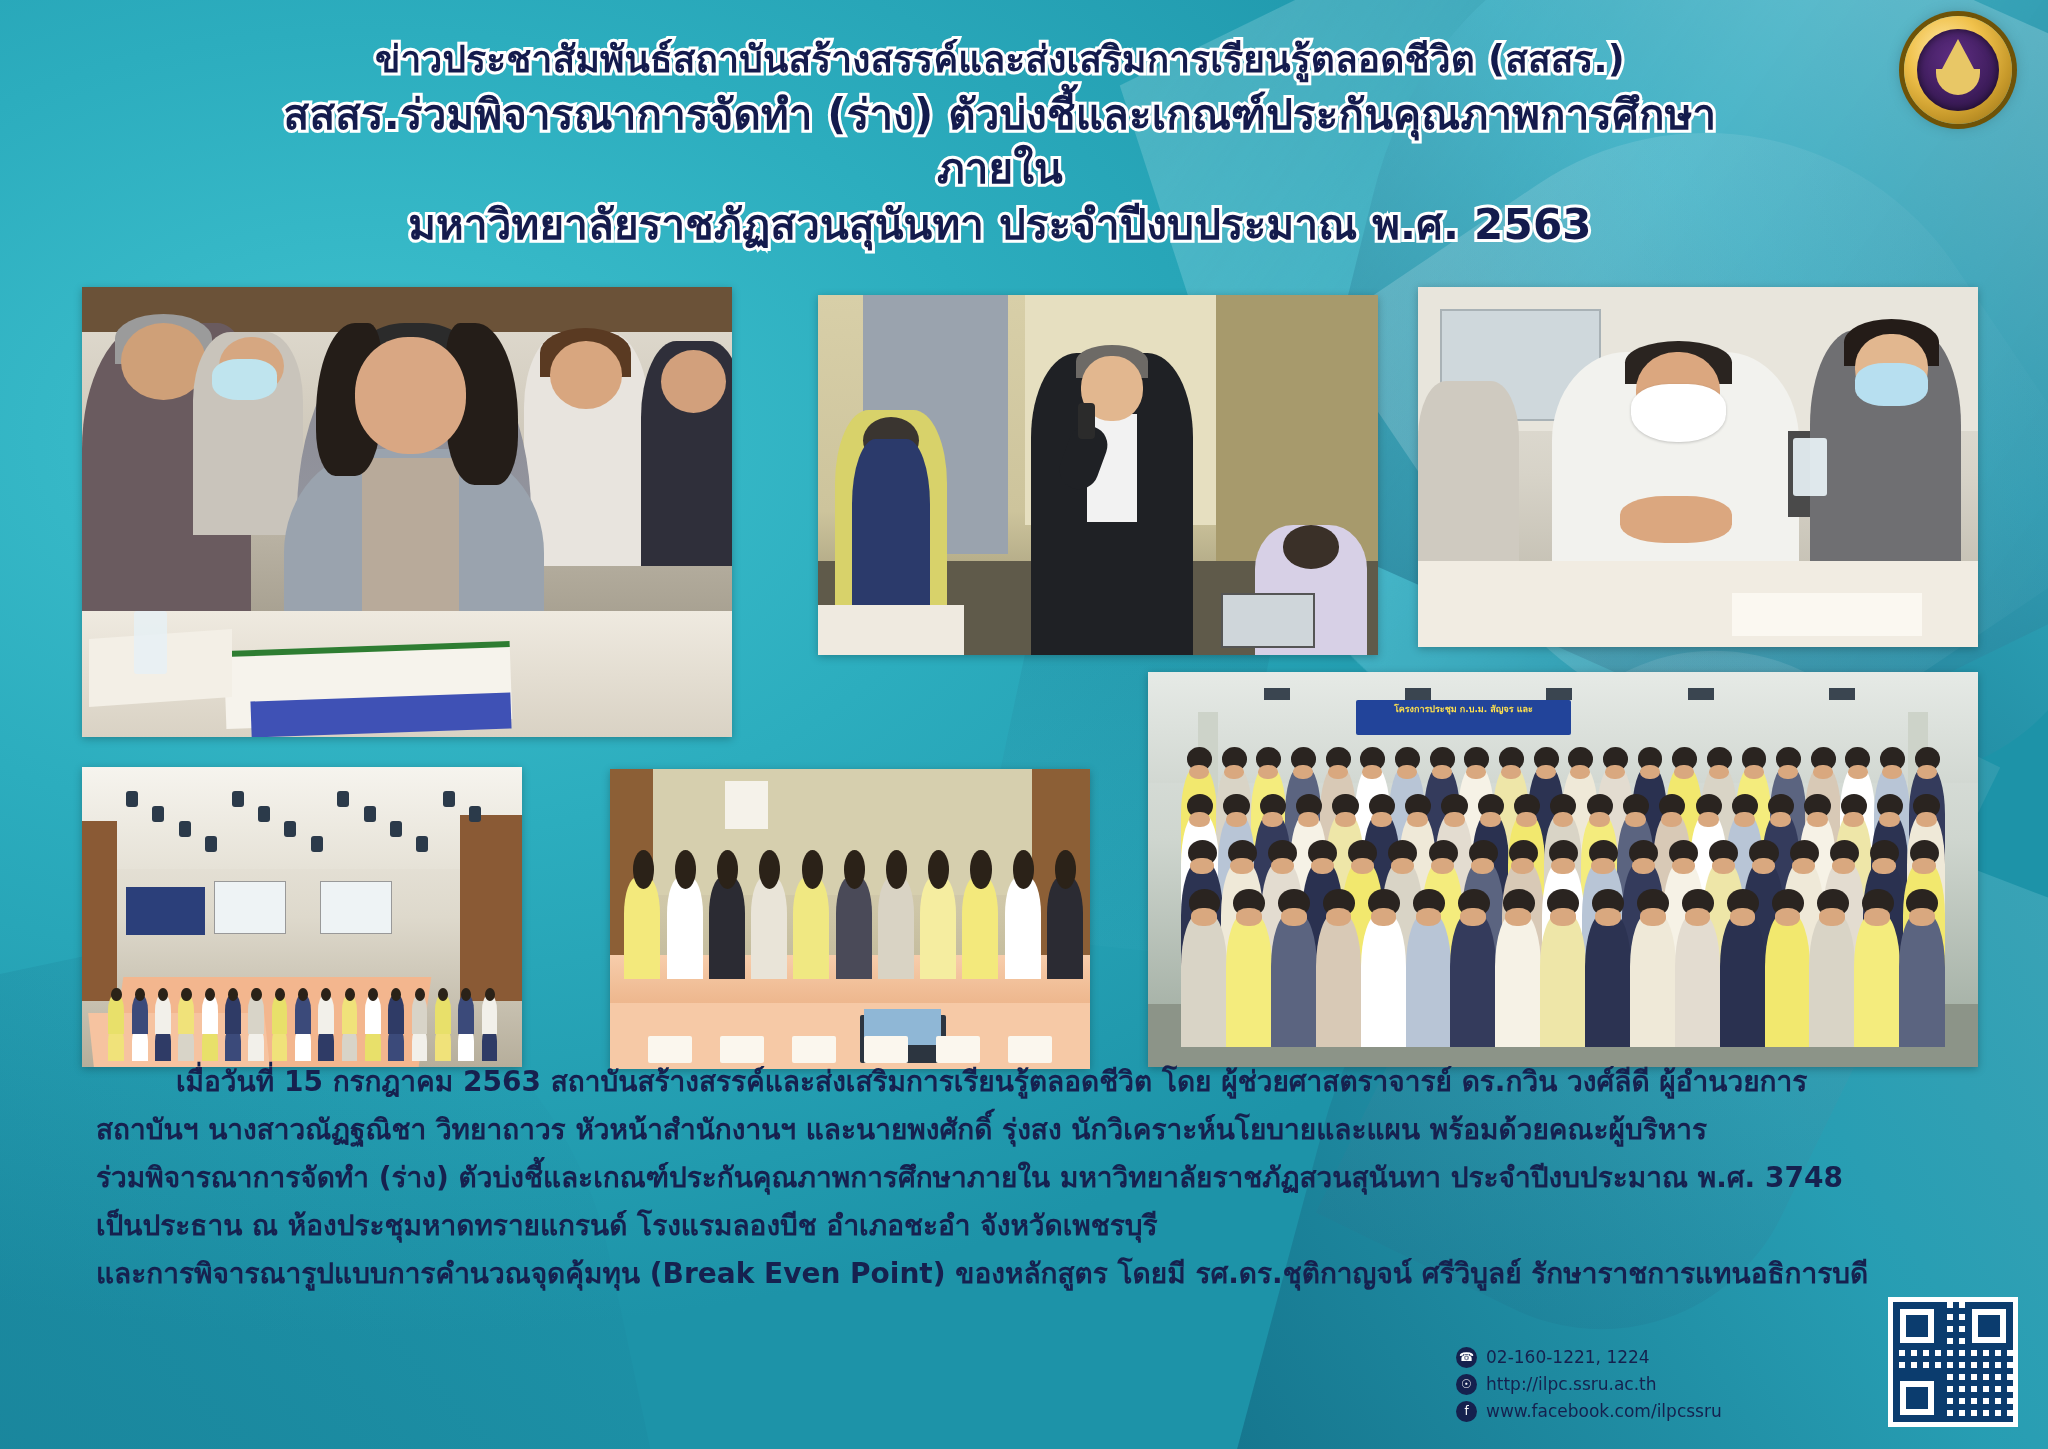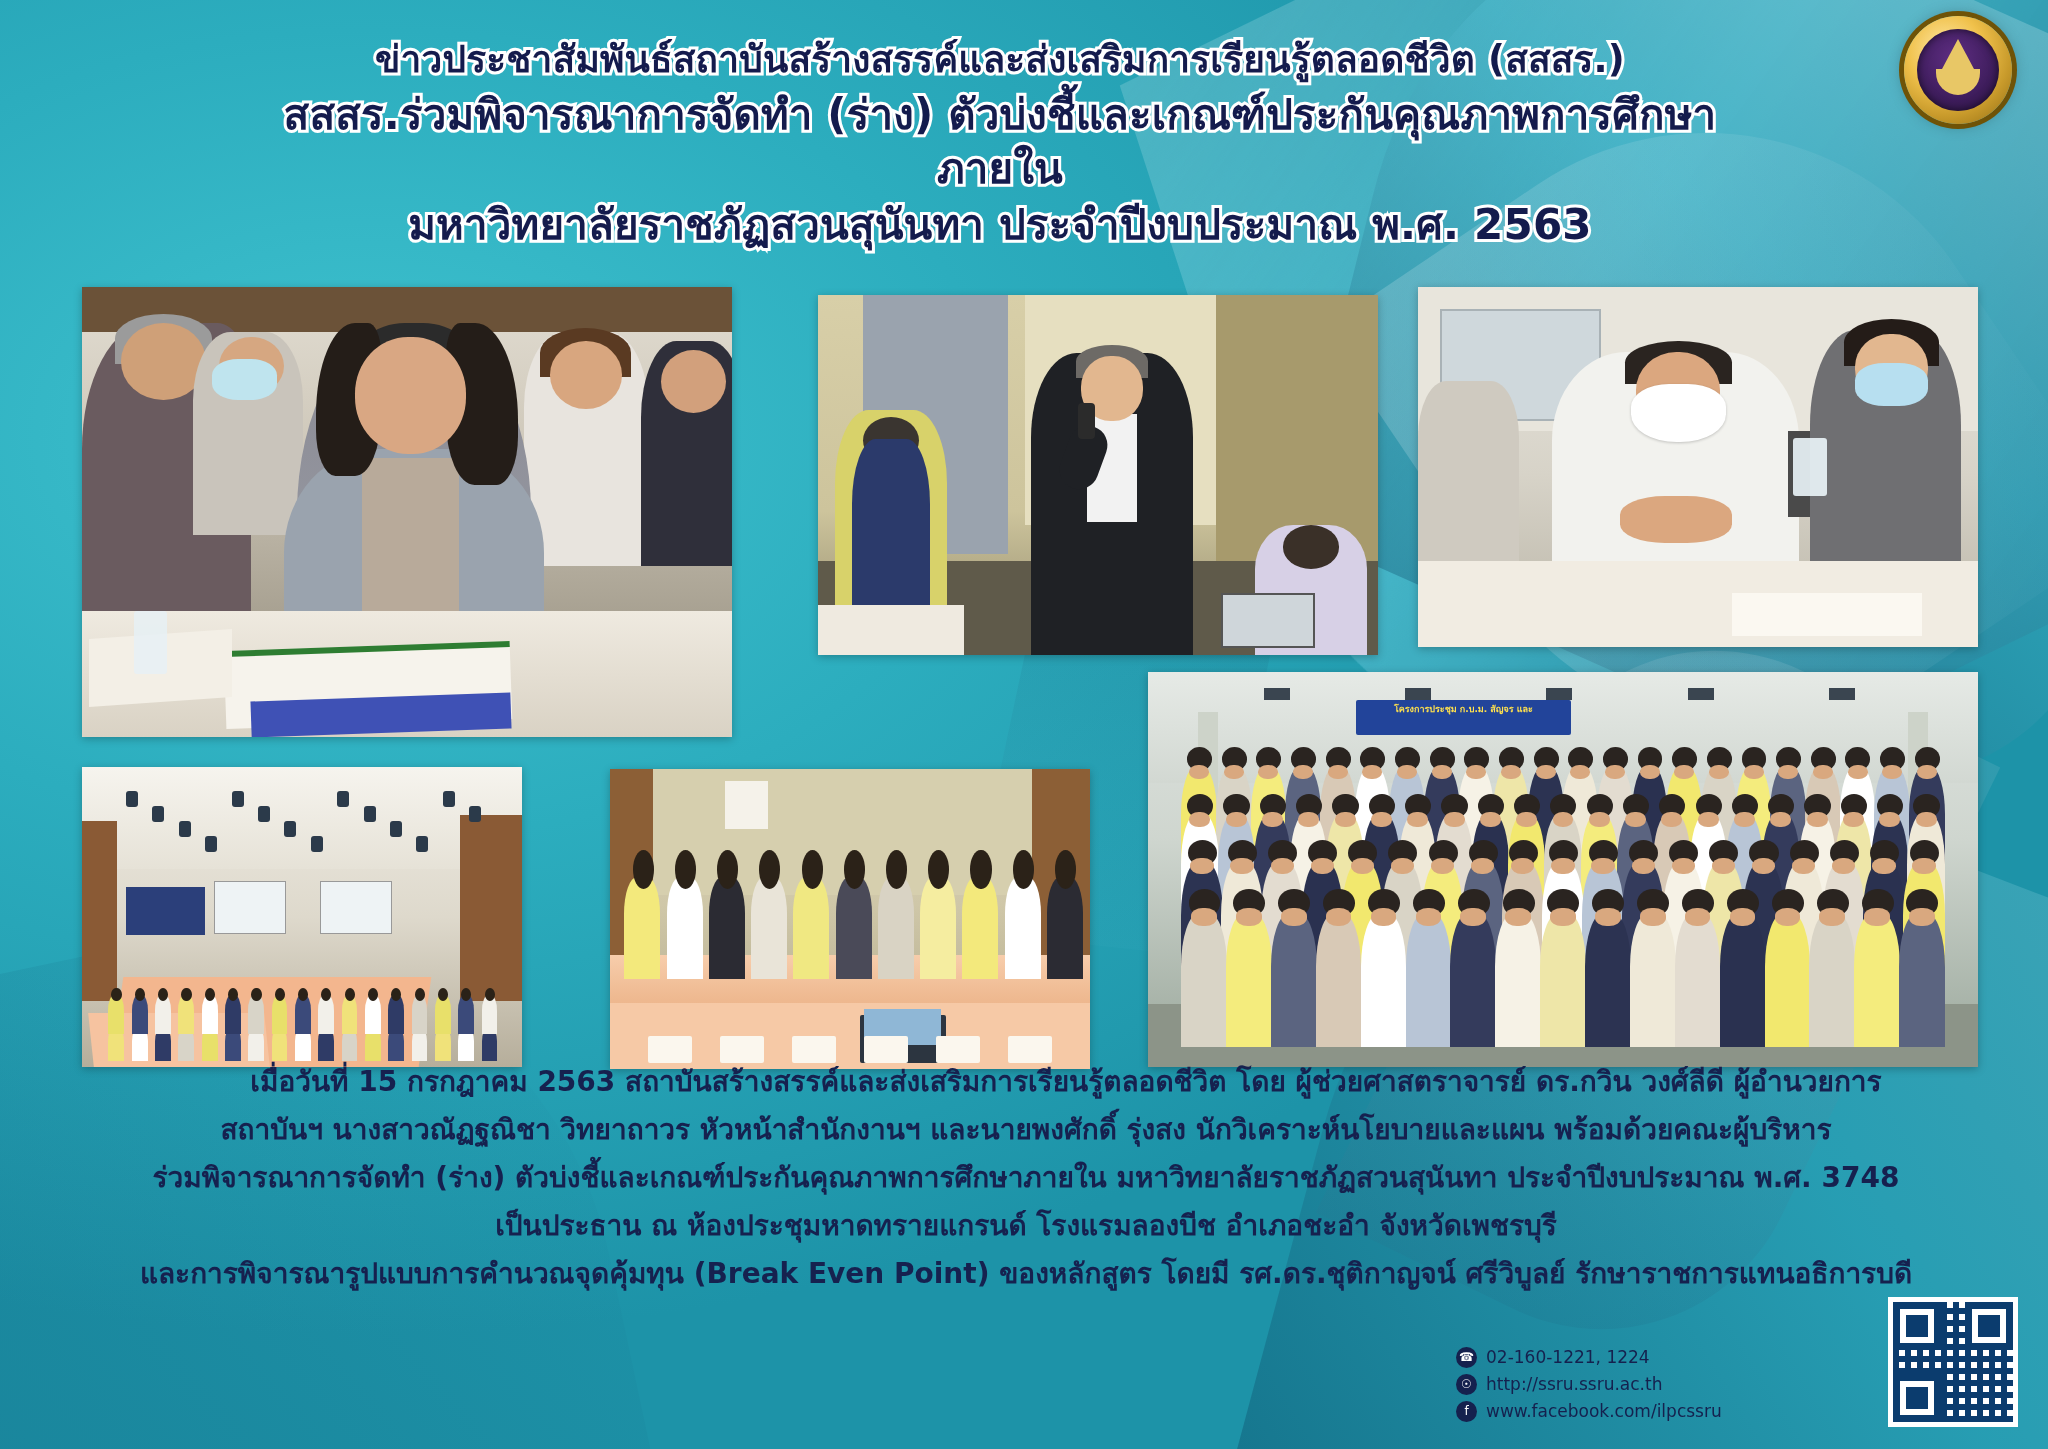--- a/index.html
+++ b/index.html
@@ -239,21 +239,21 @@
   .p6-p{position:absolute;border-radius:40% 40% 0 0;}
   .p6-h{position:absolute;border-radius:50%;background:#2a2420;}
 
   
   .body-text{
     position:absolute;left:96px;top:1058px;width:1860px;
     color:#16214f;font-weight:bold;
     font-family:"DejaVu Sans","Liberation Sans",sans-serif;
     font-size:28px;line-height:48px;
   }
-  .body-text .ln{white-space:nowrap;text-align:center;}
+  .body-text .ln{white-space:nowrap;}
   .body-text .ln:first-child{text-indent:80px;}
 
   
   .contact{
     position:absolute;right:262px;bottom:24px;width:330px;color:#15214e;
     font-family:"DejaVu Sans","Liberation Sans",sans-serif;font-size:17px;line-height:27px;
   }
   .c-row{display:flex;align-items:center;gap:9px;}
   .c-ico{
     width:21px;height:21px;border-radius:50%;background:#15214e;color:#fff;
@@ -770,21 +770,21 @@
     <div class="ln">และการพิจารณารูปแบบการคำนวณจุดคุ้มทุน (Break Even Point) ของหลักสูตร โดยมี รศ.ดร.ชุติกาญจน์ ศรีวิบูลย์ รักษาราชการแทนอธิการบดี</div>
   </div>
 
   <div class="contact">
     <div class="c-row">
       <span class="c-ico">☎</span>
       <span>02-160-1221, 1224</span>
     </div>
     <div class="c-row">
       <span class="c-ico">☉</span>
-      <span>http://ssru.ssru.ac.th</span>
+      <span>http://ilpc.ssru.ac.th</span>
     </div>
     <div class="c-row">
       <span class="c-ico">f</span>
       <span>www.facebook.com/ilpcssru</span>
     </div>
   </div>
 
   <div class="qr">
     <div class="grid">
       <span class="eye e1"></span>

